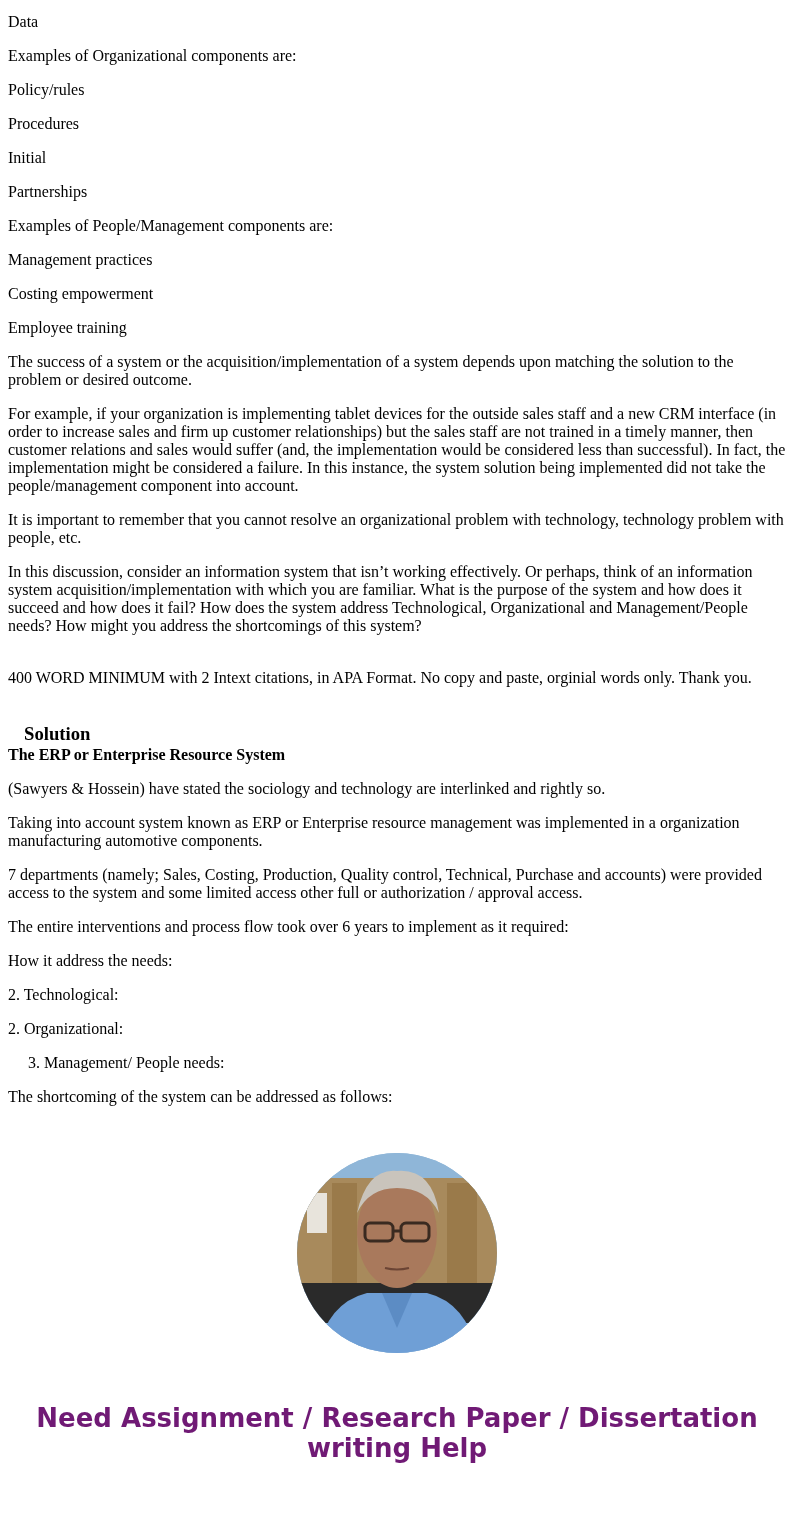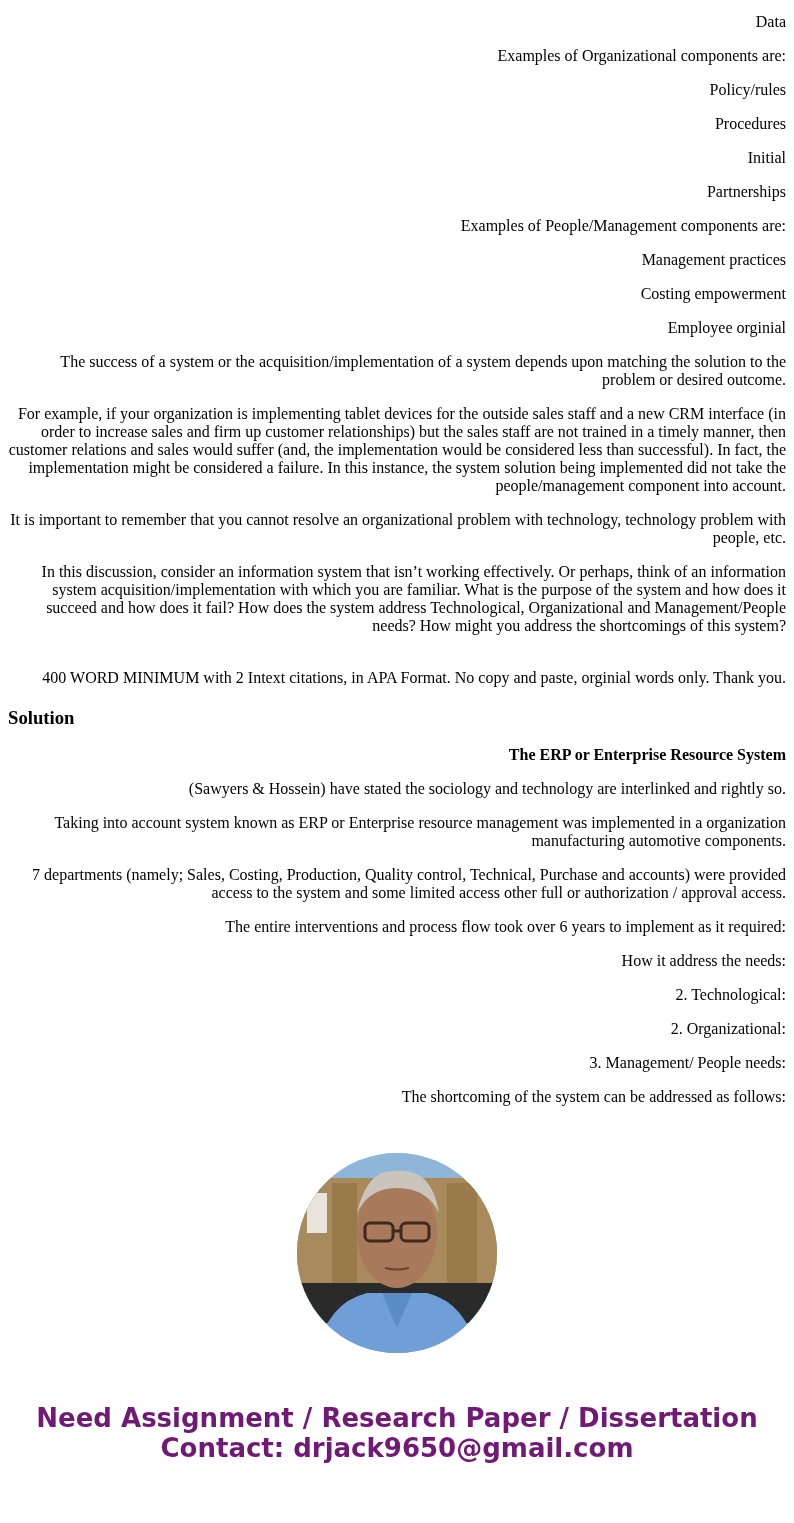--- a/index.html
+++ b/index.html
@@ -19,27 +19,26 @@
     .content {
       padding: 0 8px;
     }
     p {
       margin: 0;
     }
     .p {
       position: absolute;
       left: 8px;
       right: 8px;
-      text-align: right;
     }
     .bold { font-weight: bold; }
     h3.solution {
       position: absolute;
       left: 8px;
-      margin: 0;
+      margin: 16px;
       font-size: 18.7px;
       font-weight: bold;
       line-height: 22px;
     }
     .indent { padding-left: 20px; }
     .avatar {
       position: absolute;
       left: 297px;
       top: 1153px;
       width: 200px;
@@ -68,21 +67,21 @@
 <div class="content">
   <p class="p" style="top:13px">Data</p>
   <p class="p" style="top:47px">Examples of Organizational components are:</p>
   <p class="p" style="top:81px">Policy/rules</p>
   <p class="p" style="top:115px">Procedures</p>
   <p class="p" style="top:149px">Initial</p>
   <p class="p" style="top:183px">Partnerships</p>
   <p class="p" style="top:217px">Examples of People/Management components are:</p>
   <p class="p" style="top:251px">Management practices</p>
   <p class="p" style="top:285px">Costing empowerment</p>
-  <p class="p" style="top:319px">Employee orginial</p>
+  <p class="p" style="top:319px">Employee training</p>
 
   <p class="p" style="top:353px">The success of a system or the acquisition/implementation of a system depends upon matching the solution to the problem or desired outcome.</p>
   <p class="p" style="top:405px">For example, if your organization is implementing tablet devices for the outside sales staff and a new CRM interface (in order to increase sales and firm up customer relationships) but the sales staff are not trained in a timely manner, then customer relations and sales would suffer (and, the implementation would be considered less than successful). In fact, the implementation might be considered a failure. In this instance, the system solution being implemented did not take the people/management component into account.</p>
   <p class="p" style="top:511px">It is important to remember that you cannot resolve an organizational problem with technology, technology problem with people, etc.</p>
 
   <div class="p" style="top:563px">
     <div>In this discussion, consider an information system that isn’t working effectively. Or perhaps, think of an information system acquisition/implementation with which you are familiar. What is the purpose of the system and how does it succeed and how does it fail? How does the system address Technological, Organizational and Management/People needs? How might you address the shortcomings of this system?</div>
   </div>
   <p class="p" style="top:669px">400 WORD MINIMUM with 2 Intext citations, in APA Format. No copy and paste, orginial words only. Thank you.</p>
 
@@ -116,14 +115,14 @@
     <path d="M60 60 Q70 15 100 18 Q135 15 142 60 Q130 35 100 35 Q72 35 60 60 Z" fill="#c9c4bc"></path>
     <rect x="68" y="70" width="28" height="18" rx="5" fill="none" stroke="#3a2a20" stroke-width="3"></rect>
     <rect x="104" y="70" width="28" height="18" rx="5" fill="none" stroke="#3a2a20" stroke-width="3"></rect>
     <line x1="96" y1="78" x2="104" y2="78" stroke="#3a2a20" stroke-width="3"></line>
     <path d="M88 115 Q100 118 112 115" stroke="#6b4434" stroke-width="2" fill="none"></path>
   </svg>
 </div>
 
 <div class="promo">
   <div>Need Assignment / Research Paper / Dissertation</div>
-  <div>Contact: drjack9650@gmail.com</div>
+  <div>writing Help</div>
 </div>
 
 </body></html>

